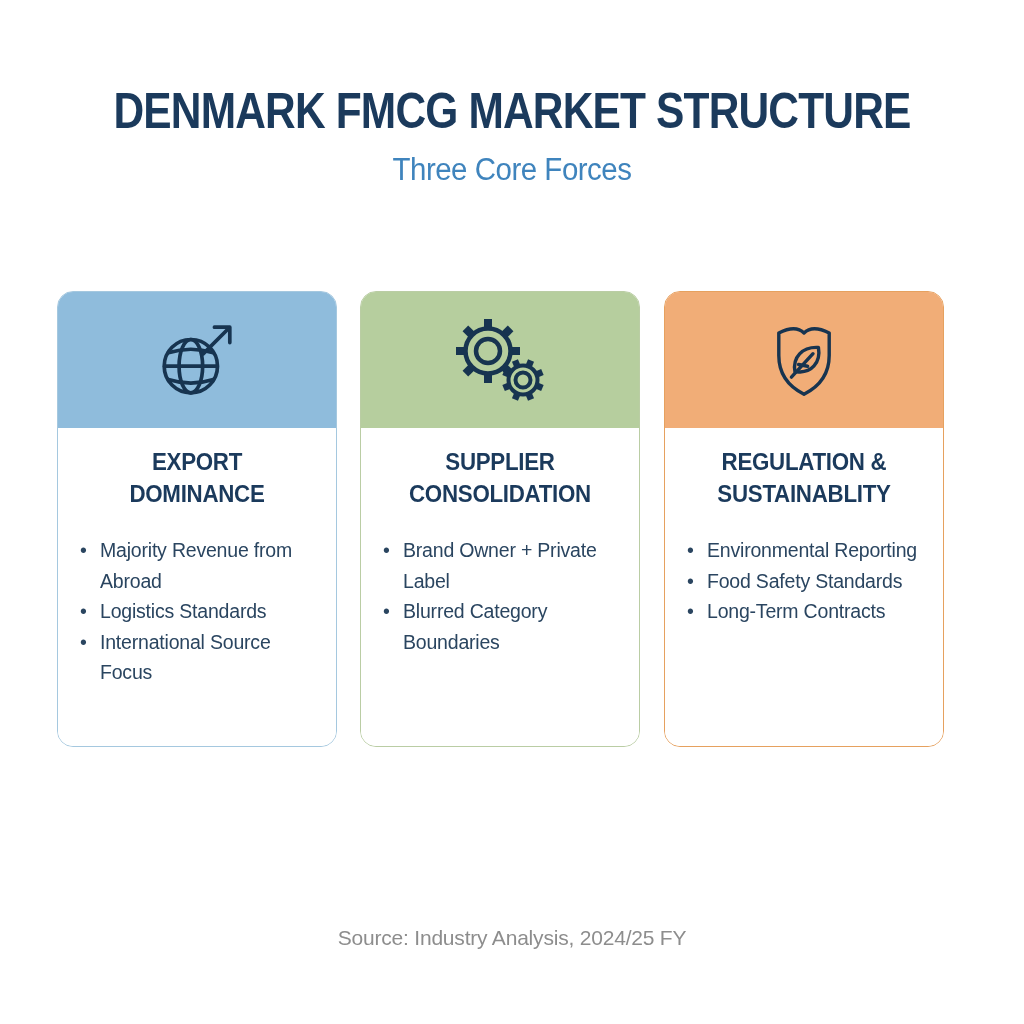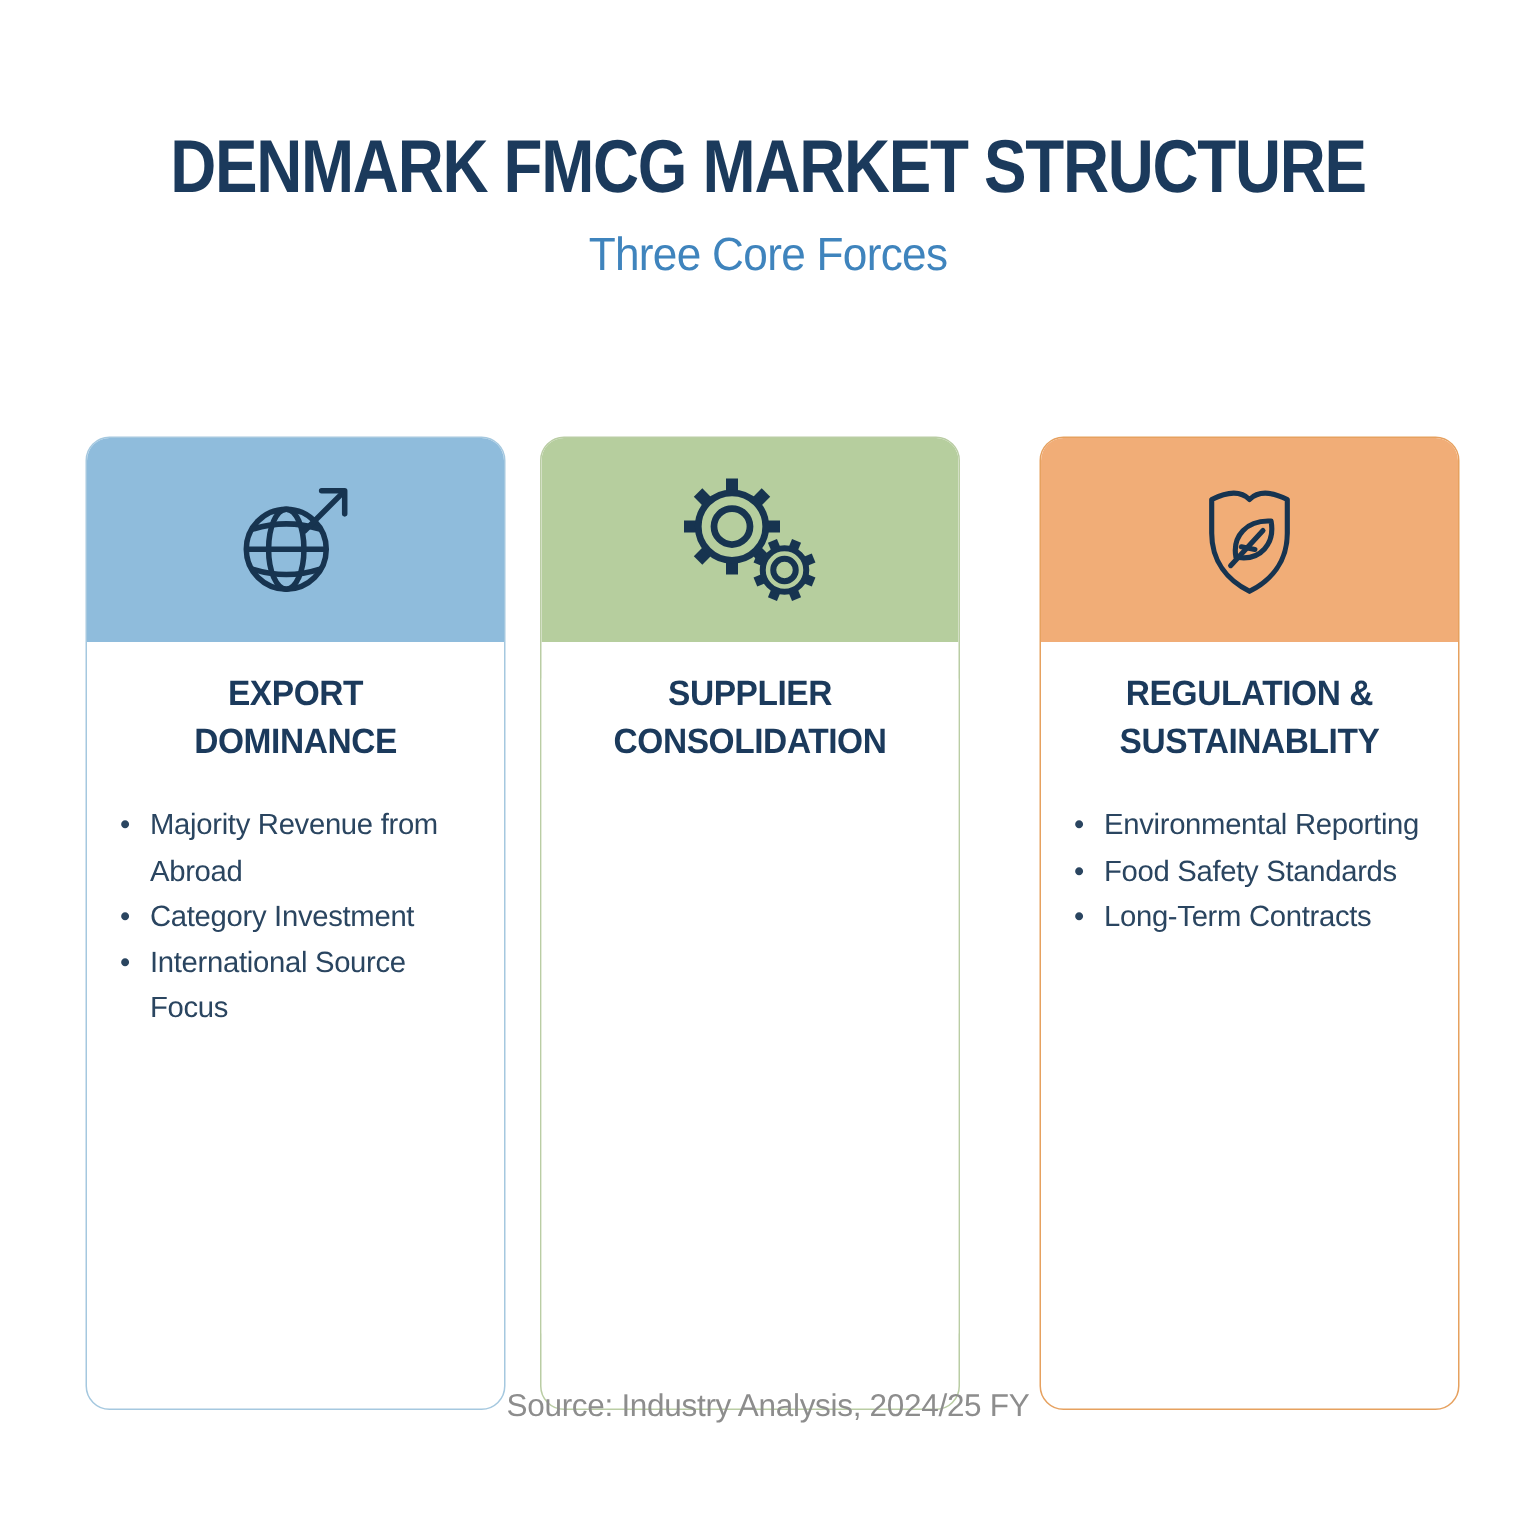--- a/index.html
+++ b/index.html
@@ -22,29 +22,29 @@
   .page-subtitle{
     position:absolute;top:152px;left:0;width:1024px;
     margin:0;text-align:center;
     font-size:31px;font-weight:500;letter-spacing:-.5px;
     color:var(--subtitle-blue,#3f84bd);
     transform:scaleX(.95);transform-origin:50% 50%;
     white-space:nowrap;
   }
   
   .card{
-    position:absolute;top:291px;width:280px;height:649px;
+    position:absolute;top:291px;width:280px;height:456px;
     border-radius:16px;overflow:hidden;
     border:1.5px solid #ccc;
     box-sizing:border-box;
     background:#ffffff;
   }
   .card1{left:57px;border-color:var(--card1-border,#a5c8df);}
   .card2{left:360px;border-color:var(--card2-border,#bacda4);}
-  .card3{left:693px;border-color:var(--card3-border,#e6a15f);}
+  .card3{left:664px;border-color:var(--card3-border,#e6a15f);}
   .card-header{
     height:136px;
     display:flex;align-items:center;justify-content:center;
   }
   .card1 .card-header{background:var(--card1-header,#8fbcdc);}
   .card2 .card-header{background:var(--card2-header,#b6ce9e);}
   .card3 .card-header{background:var(--card3-header,#f1ad77);}
   .card-body{
     position:relative;
     margin-top:-8px;
@@ -106,21 +106,21 @@
           <path d="M46 34 L71 9"></path>
           <path d="M57 8 H72 V23"></path>
         </svg>
       </span>
     </div>
     <div class="card-body">
       <h3 class="card-title">EXPORT
 DOMINANCE</h3>
       <ul class="bullets">
         <li>Majority Revenue from Abroad</li>
-        <li>Category Investment</li>
+        <li>Logistics Standards</li>
         <li>International Source Focus</li>
       </ul>
     </div>
   </section>
 
   <section class="card card2">
     <div class="card-header">
       <span class="icon">
         <svg width="100" height="90" viewBox="0 0 100 90" stroke-linecap="butt">
 
@@ -148,20 +148,24 @@
             <line x1="73" y1="44" x2="73" y2="51" transform="rotate(337.5 73 65)"></line>
           </g>
           <circle cx="73" cy="65" r="14.5" stroke-width="4"></circle>
           <circle cx="73" cy="65" r="7.5" stroke-width="4"></circle>
         </svg>
       </span>
     </div>
     <div class="card-body">
       <h3 class="card-title">SUPPLIER
 CONSOLIDATION</h3>
+      <ul class="bullets">
+        <li>Brand Owner + Private Label</li>
+        <li>Blurred Category Boundaries</li>
+      </ul>
     </div>
   </section>
 
   <section class="card card3">
     <div class="card-header">
       <span class="icon">
         <svg width="72" height="82" viewBox="0 0 80 90" stroke-width="3.8" stroke-linecap="round" stroke-linejoin="round">
           <path d="M40 15 C33 8 22 10 12 15 L12 40 C12 61 24 75 40 83 C56 75 68 61 68 40 L68 15 C58 10 47 8 40 15 Z"></path>
           <path d="M30 58 C27 42 38 30 56 31 C59 48 48 60 32 58 Z"></path>
           <path d="M26 64 L50 38"></path>

